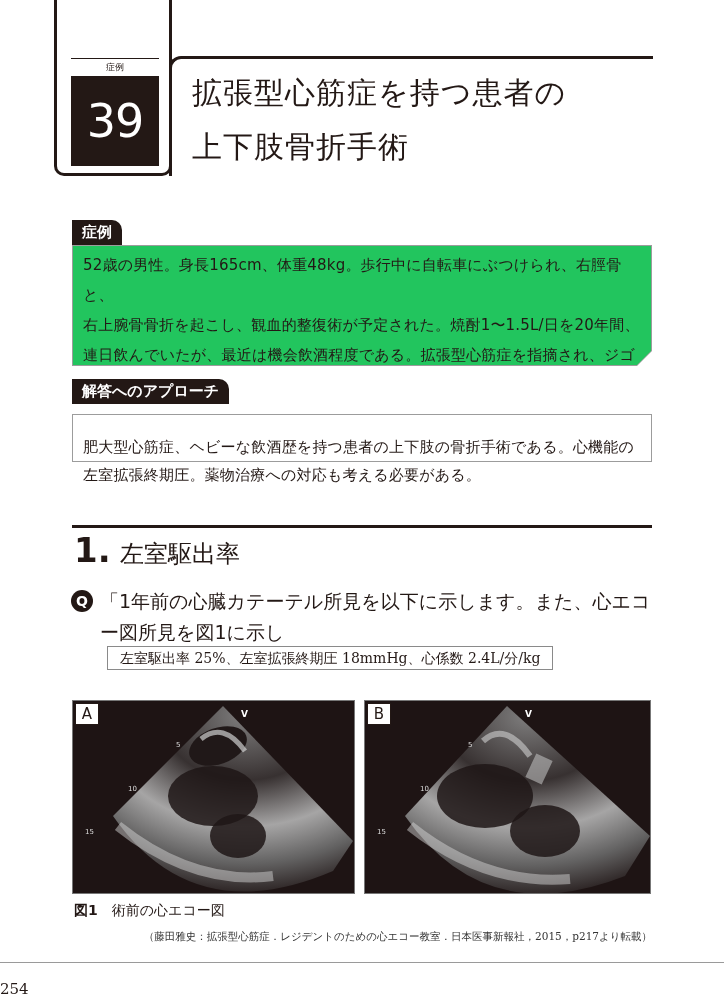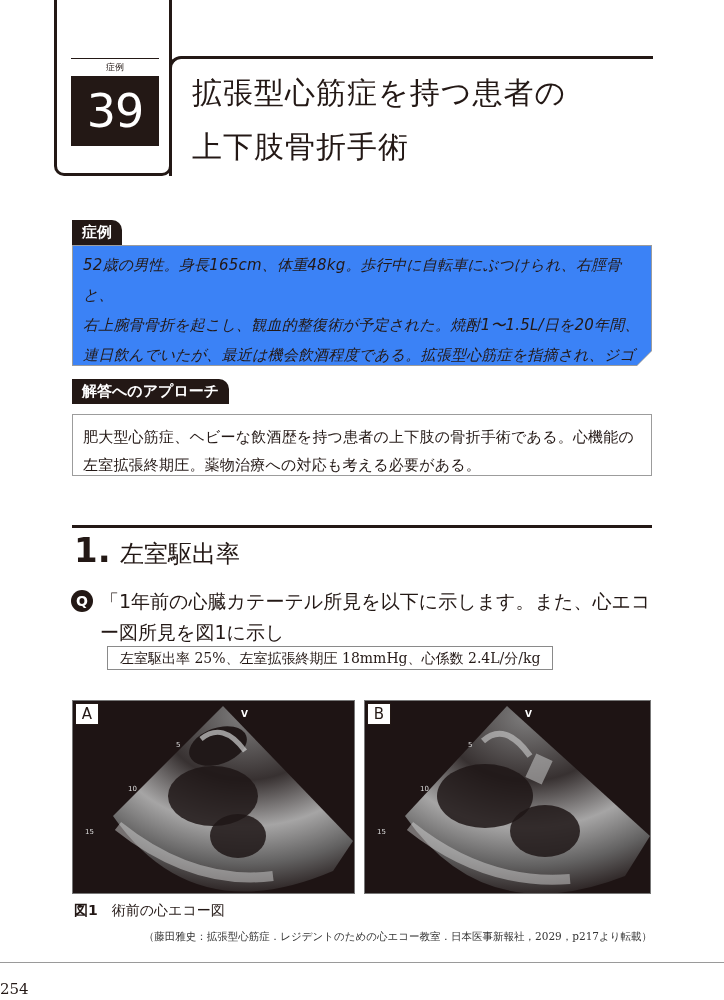--- a/index.html
+++ b/index.html
@@ -4,33 +4,33 @@
 <style>
   html, body { margin: 0; padding: 0; background: #ffffff; }
   body { width: 724px; height: 1000px; position: relative; overflow: hidden;
          font-family: "DejaVu Sans", "Liberation Sans", sans-serif; color: #231815; }
 
   
   .hdr-frame { position: absolute; left: 54px; top: -10px; width: 118px; height: 186px;
     border: 3px solid #231815; border-top: none; border-radius: 0 0 10px 10px; box-sizing: border-box; }
   .hdr-case-label-rule { position: absolute; left: 71px; top: 58px; width: 88px; height: 1px; background: #231815; }
   .hdr-case-label { position: absolute; left: 71px; top: 61px; width: 88px; text-align: center; font-size: 9px; }
-  .hdr-num-box { position: absolute; left: 71px; top: 76px; width: 88px; height: 70px; background: #231815;
+  .hdr-num-box { position: absolute; left: 71px; top: 76px; width: 88px; height: 90px; background: #231815;
     color: #fff; font-size: 46px; display: flex; align-items: center; justify-content: center;
     font-family: "DejaVu Sans", sans-serif; letter-spacing: -1px; }
   .hdr-title-frame { position: absolute; left: 169px; top: 56px; width: 484px; height: 120px;
     border-top: 3px solid #231815; border-left: 3px solid #231815; border-radius: 12px 0 0 0; box-sizing: border-box; }
   .hdr-title { position: absolute; left: 192px; top: 66px; font-size: 30px; line-height: 54px; letter-spacing: 1px; }
 
   
   .tab { position: absolute; background: #231815; color: #fff; font-weight: bold; font-size: 15px;
     padding: 0 10px; height: 25px; line-height: 25px; border-radius: 0 10px 0 0; }
   .box { position: absolute; border: 1px solid #9c9c9c; box-sizing: border-box; font-size: 15px; line-height: 30px;
     padding: 4px 10px; letter-spacing: 0.2px; }
-  .box.gray { background: #3b82f6; clip-path: polygon(0 0, 100% 0, 100% calc(100% - 14px), calc(100% - 14px) 100%, 0 100%); font-style: italic; }
+  .box.gray { background: #22c55e; clip-path: polygon(0 0, 100% 0, 100% calc(100% - 14px), calc(100% - 14px) 100%, 0 100%); }
   .box.gray::after { content: ""; }
   .gray-wrap { position: absolute; left: 72px; top: 245px; width: 580px; height: 121px; background: #9c9c9c;
     clip-path: polygon(0 0, 100% 0, 100% calc(100% - 15px), calc(100% - 15px) 100%, 0 100%); }
 
   
   .sec-rule { position: absolute; left: 72px; top: 525px; width: 580px; height: 3px; background: #231815; }
   .sec-num { position: absolute; left: 74px; top: 530px; font-size: 34px; font-weight: bold; }
   .sec-title { position: absolute; left: 120px; top: 538px; font-size: 24px; }
 
   .q-icon { position: absolute; left: 71px; top: 590px; width: 22px; height: 22px; border-radius: 50%;
@@ -69,21 +69,21 @@
 <div class="tab" style="left:72px; top:220px;">症例</div>
 <div class="gray-wrap"></div>
 <div class="box gray" style="left:73px; top:246px; width:578px; height:119px; border:none;">
   <div>52歳の男性。身長165cm、体重48kg。歩行中に自転車にぶつけられ、右脛骨と、</div>
   <div>右上腕骨骨折を起こし、観血的整復術が予定された。焼酎1〜1.5L/日を20年間、</div>
   <div>連日飲んでいたが、最近は機会飲酒程度である。拡張型心筋症を指摘され、ジゴ</div>
   <div>キシン、フロセミド、エナラプリルを服用している。BNPは120pg/mLであった。</div>
 </div>
 
 <div class="tab" style="left:72px; top:379px;">解答へのアプローチ</div>
-<div class="box" style="left:72px; top:414px; width:580px; height:62px; line-height:28px; padding:8px 10px;">
+<div class="box" style="left:72px; top:414px; width:580px; height:48px; line-height:28px; padding:18px 10px;">
   <div>肥大型心筋症、ヘビーな飲酒歴を持つ患者の上下肢の骨折手術である。心機能の</div>
   <div>左室拡張終期圧。薬物治療への対応も考える必要がある。</div>
 </div>
 
 <div class="sec-rule"></div>
 <div class="sec-num">1.</div>
 <div class="sec-title">左室駆出率</div>
 
 <div class="q-icon">Q</div>
 <div class="q-text">
@@ -137,16 +137,16 @@
   </svg>
   <div class="echo-label">B</div>
   <span class="tick-lbl" style="left:103px; top:40px;">5</span>
   <span class="tick-lbl" style="left:55px; top:84px;">10</span>
   <span class="tick-lbl" style="left:12px; top:127px;">15</span>
 </div>
 
 <div class="fig-cap">
   <span class="num">図1</span><span>術前の心エコー図</span>
 </div>
-<div class="credit">（藤田雅史：拡張型心筋症．レジデントのための心エコー教室．日本医事新報社，2029，p217より転載）</div>
+<div class="credit">（藤田雅史：拡張型心筋症．レジデントのための心エコー教室．日本医事新報社，2015，p217より転載）</div>
 
 <div class="foot-rule"></div>
 <div class="page-num">254</div>
 
 </body></html>

